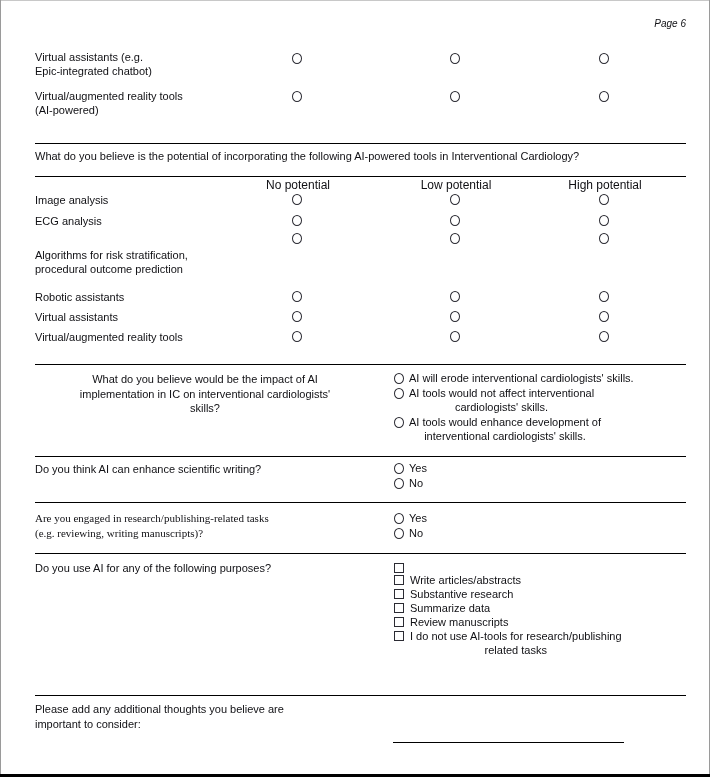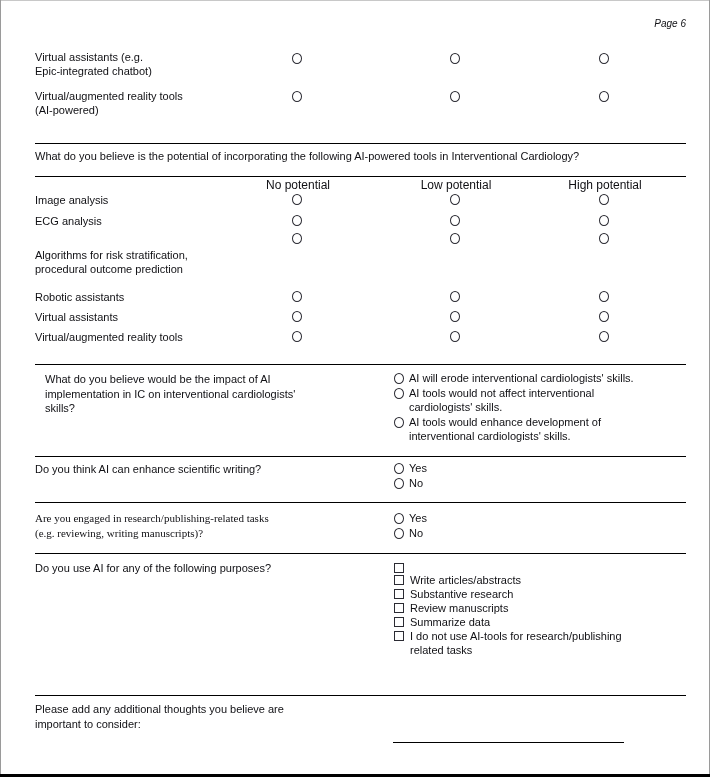--- a/index.html
+++ b/index.html
@@ -11,21 +11,21 @@
   .txt { font-size:11px; line-height:14px; white-space:pre-line; }
   .question { font-size:11px; line-height:14.5px; white-space:pre-line; }
   .page-num { font-size:10px; font-style:italic; }
   .rule { position:absolute; left:35px; width:651px; height:1px; background:#000; }
   .radio {
     position:absolute; width:10px; height:11px; border:1px solid #2b2b33;
     border-radius:50%; background:#fff; box-sizing:border-box;
   }
   .col-header { position:absolute; width:120px; text-align:center; font-size:12px; line-height:13px; }
   .opts { position:absolute; left:394px; display:flex; flex-direction:column; }
-  .opt { display:flex; align-items:flex-start; }
+  .opt { display:flex; align-items:flex-start;text-align:center; }
   .opt .ctl-radio {
     flex:0 0 auto; width:10px; height:11px; border:1px solid #2b2b33; border-radius:50%;
     margin:2px 5px 0 0; box-sizing:border-box; background:#fff;
   }
   .opt .ctl-check {
     flex:0 0 auto; width:10px; height:10px; border:1px solid #2b2b33;
     margin:2px 6px 0 0; box-sizing:border-box; background:#fff;
   }
   .opt .lbl { font-size:11px; line-height:14.5px; white-space:pre-line; }
   .opts.lh14 .lbl { line-height:14px; }
@@ -95,21 +95,21 @@
   <span class="radio" style="left:450px; top:311px;"></span>
   <span class="radio" style="left:599px; top:311px;"></span>
 
   <div class="abs txt" style="left:35px; top:330px; width:235px;">Virtual/augmented reality tools</div>
   <span class="radio" style="left:292px; top:331px;"></span>
   <span class="radio" style="left:450px; top:331px;"></span>
   <span class="radio" style="left:599px; top:331px;"></span>
 
   <div class="rule" style="top:364px;"></div>
 
-  <div class="abs question" style="left:45px; top:372px; width:340px;">What do you believe would be the impact of AI
+  <div class="abs question" style="left:35px; top:372px; width:340px;text-align:center;">What do you believe would be the impact of AI
 implementation in IC on interventional cardiologists'
 skills?</div>
   <div class="opts" style="top:371px; width:290px;">
     <div class="opt">
       <span class="ctl-radio"></span>
       <span class="lbl">AI will erode interventional cardiologists' skills.</span>
     </div>
     <div class="opt">
       <span class="ctl-radio"></span>
       <span class="lbl">AI tools would not affect interventional
@@ -161,25 +161,25 @@
     <div class="opt">
       <span class="ctl-check"></span>
       <span class="lbl">Write articles/abstracts</span>
     </div>
     <div class="opt">
       <span class="ctl-check"></span>
       <span class="lbl">Substantive research</span>
     </div>
     <div class="opt">
       <span class="ctl-check"></span>
-      <span class="lbl">Review manuscripts</span>
+      <span class="lbl">Summarize data</span>
     </div>
     <div class="opt">
       <span class="ctl-check"></span>
-      <span class="lbl">Summarize data</span>
+      <span class="lbl">Review manuscripts</span>
     </div>
     <div class="opt">
       <span class="ctl-check"></span>
       <span class="lbl">I do not use AI-tools for research/publishing
 related tasks</span>
     </div>
   </div>
 
   <div class="rule" style="top:695px;"></div>
 

